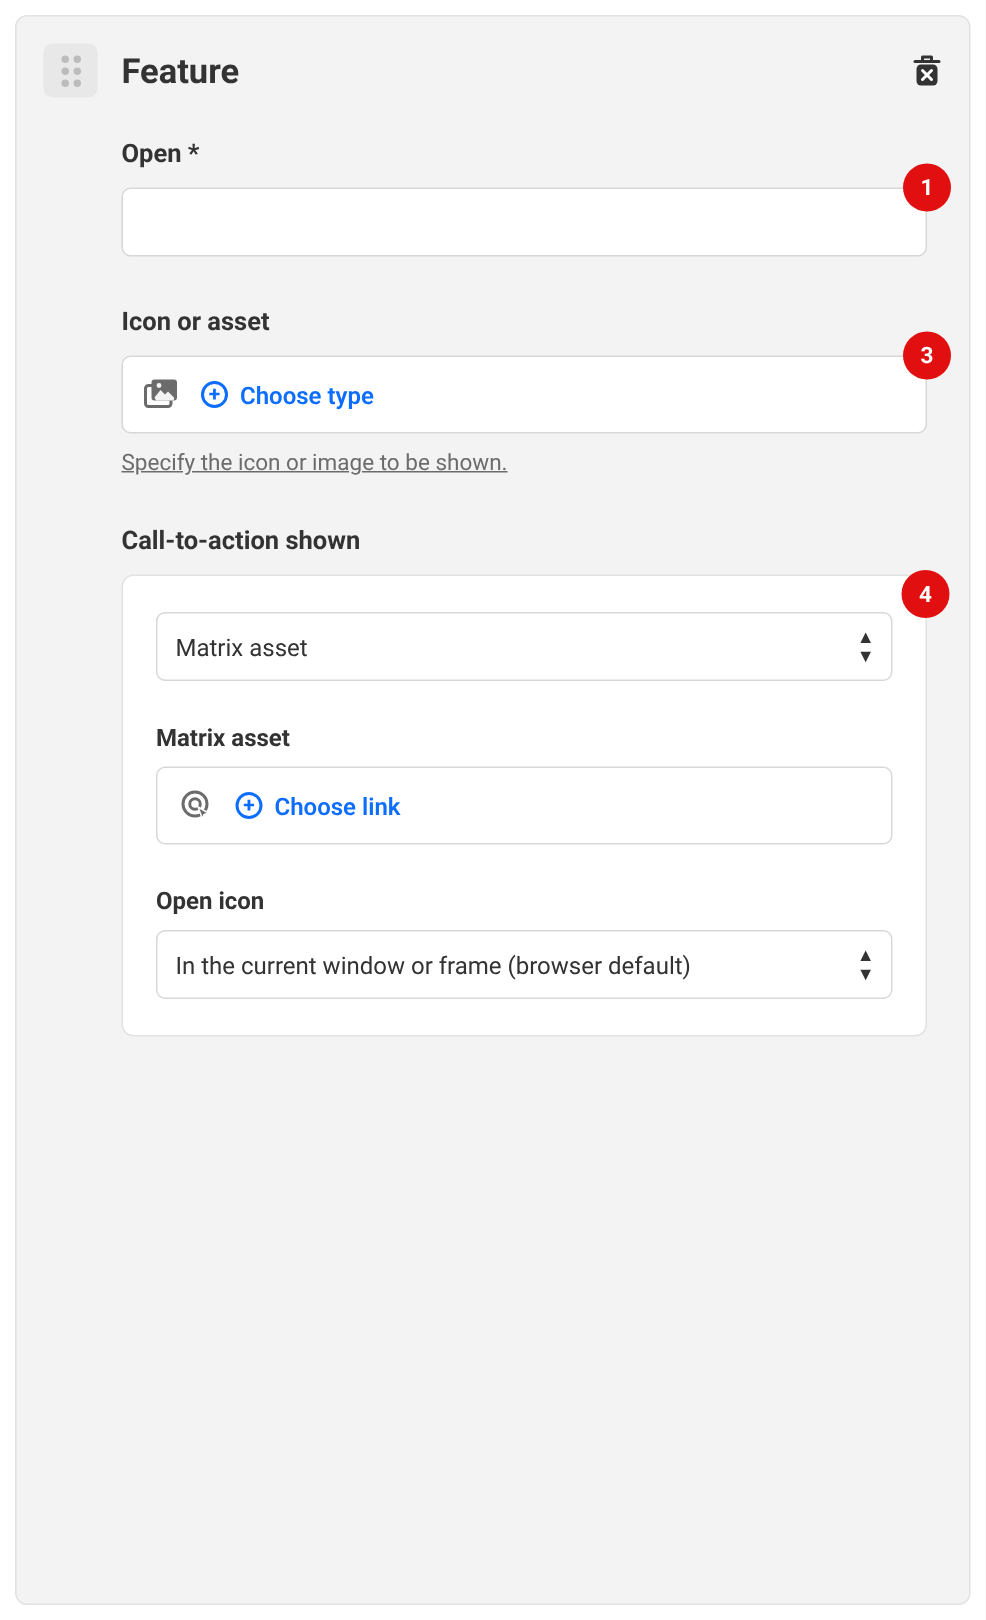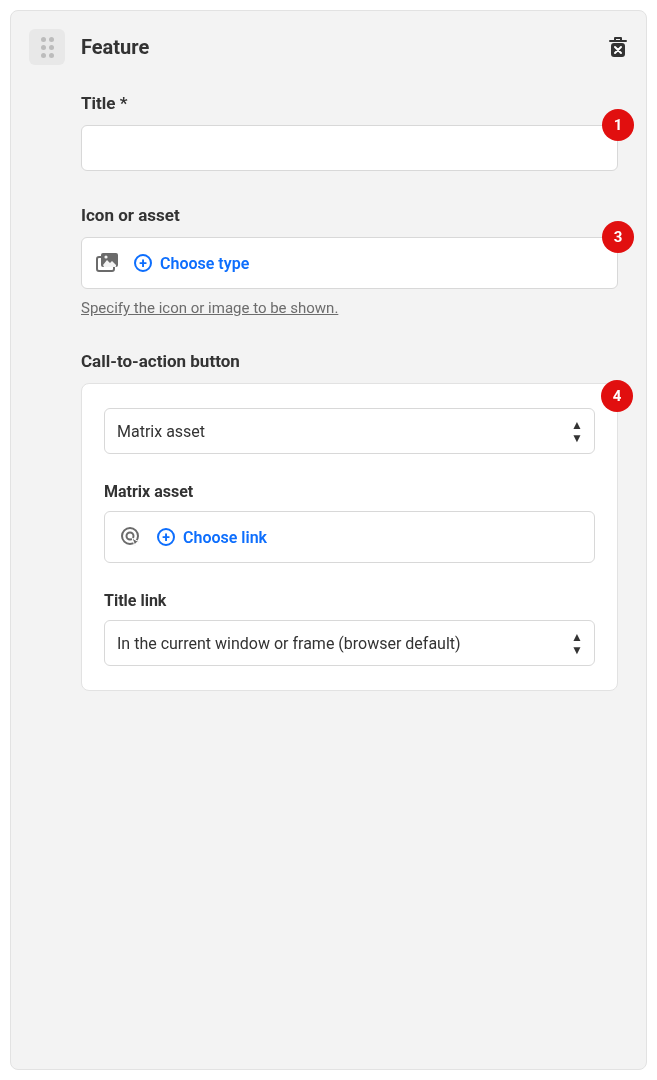--- a/index.html
+++ b/index.html
@@ -39,21 +39,21 @@
   .drag-dots {
     display: grid;
     grid-template-columns: repeat(2, 5px);
     grid-template-rows: repeat(3, 5px);
     gap: 3px;
   }
   .drag-dots span {
     width: 5px; height: 5px; background: #bcbcbc; border-radius: 50%;
   }
   .panel-title {
-    font-size: 20px;
+    font-size: 23px;
     font-weight: 700;
     color: #333;
     flex: 1;
   }
   .trash-btn {
     color: #333;
     cursor: pointer;
     display: flex;
     align-items: center;
   }
@@ -213,21 +213,21 @@
         <path d="M7 2h6v3H7z" fill="none" stroke="#333" stroke-width="2" stroke-linejoin="round"></path>
         <rect x="3" y="7" width="14" height="14" rx="3" fill="#333"></rect>
         <path d="M7 11l6 6M13 11l-6 6" stroke="#fff" stroke-width="2" stroke-linecap="round"></path>
       </svg>
     </div>
   </div>
 
   <div class="content">
 
     <div class="field">
-      <label class="field-label">Title *</label>
+      <label class="field-label">Open *</label>
       <input type="text" class="text-input" value="" style="">
       <div class="badge" style="top:16px; right:-16px;">1</div>
     </div>
 
 
     <div class="field">
       <label class="field-label">Icon or asset</label>
       <div class="picker-row">
         <span class="picker-icon">
           <svg width="24" height="22" viewBox="0 0 24 22">
@@ -240,21 +240,21 @@
         <span class="choose-link">
           <span class="plus-circle">+</span>
           <span>Choose type</span>
         </span>
       </div>
       <div class="help-text">Specify the icon or image to be shown.</div>
       <div class="badge" style="top:16px; right:-16px;">3</div>
     </div>
 
     <div class="field" style="margin-bottom:0;">
-      <label class="field-label">Call-to-action button</label>
+      <label class="field-label">Call-to-action shown</label>
 
       <div class="cta-box">
         <div class="badge" style="top:-4px; right:-16px;">4</div>
 
         <div class="field">
           <div class="select-wrap">
             <div class="select-input">
               <span>Matrix asset</span>
             </div>
             <div class="select-caret">
@@ -275,21 +275,21 @@
               </svg>
             </span>
             <span class="choose-link">
               <span class="plus-circle">+</span>
               <span>Choose link</span>
             </span>
           </div>
         </div>
 
         <div class="field">
-          <label class="sub-label">Title link</label>
+          <label class="sub-label">Open icon</label>
           <div class="select-wrap">
             <div class="select-input">
               <span>In the current window or frame (browser default)</span>
             </div>
             <div class="select-caret">
               <span>▲</span>
                 <span>▼</span>
             </div>
           </div>
         </div>

